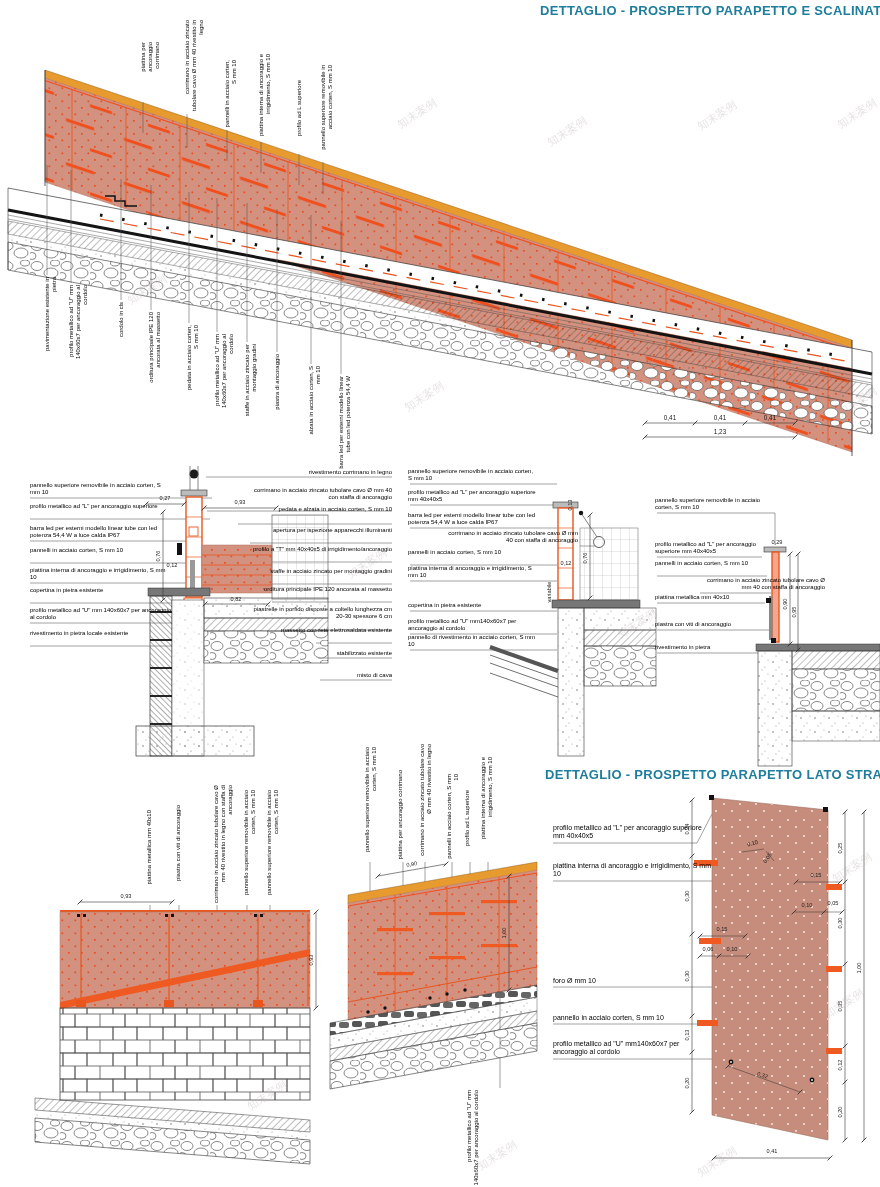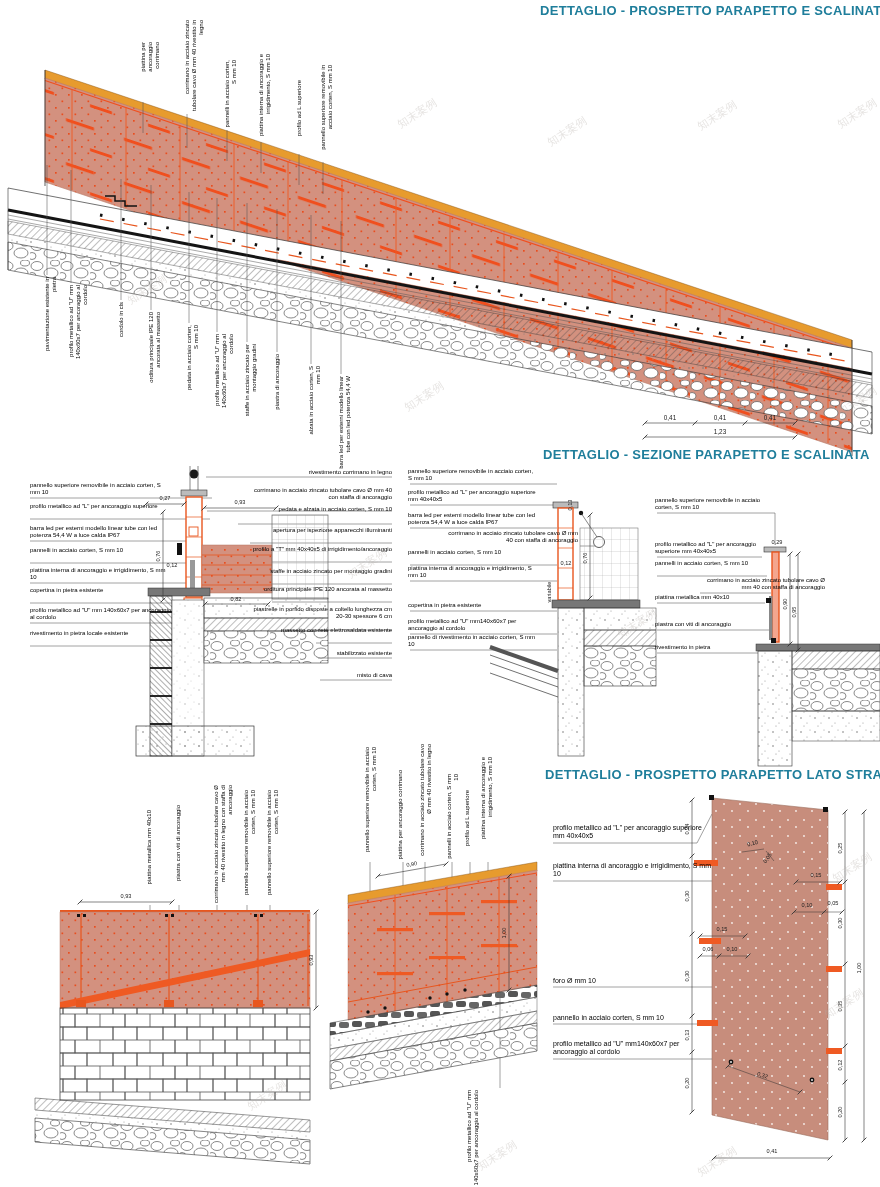--- a/index.html
+++ b/index.html
@@ -486,21 +486,20 @@
         <use href="#tk" x="800" y="1092"></use>
   <text class="dim" text-anchor="middle" transform="rotate(18 762 1077)" x="762" y="1077">0,32</text>
   <line x1="714" y1="1158" x2="830" y2="1158" stroke="#333" stroke-width=".6"></line>
   <use href="#tk" x="714" y="1158"></use>
         <use href="#tk" x="830" y="1158"></use>
   <text class="dim" x="772" y="1153" text-anchor="middle">0,41</text>
 </g>
 </svg>
 
 <div class="title" style="left:540px;top:3px">DETTAGLIO -  PROSPETTO PARAPETTO E SCALINATA</div>
-<div class="title" style="left:543px;top:447px">DETTAGLIO - SEZIONE PARAPETTO E SCALINATA</div>
 <div class="title" style="left:545px;top:767px">DETTAGLIO - PROSPETTO PARAPETTO LATO STRADA</div>
 
 <div class="lb rot" style="left:140px;top:100px;width:58px">piattina per ancoraggio corrimano</div>
 <div class="lb rot" style="left:184px;top:112px;width:92px">corrimano in acciaio zincato tubolare cavo Ø mm 40 rivestito in legno</div>
 <div class="lb rot" style="left:224px;top:128px;width:68px">pannelli in acciaio corten, S mm 10</div>
 <div class="lb rot" style="left:258px;top:140px;width:86px">piattina interna di ancoraggio e irrigidimento, S mm 10</div>
 <div class="lb rot" style="left:296px;top:152px;width:72px">profilo ad L superiore</div>
 <div class="lb rot" style="left:320px;top:160px;width:95px">pannello superiore removibile in acciaio corten, S mm 10</div>
 
 <div class="lb rot" style="left:44px;top:367px;width:90px">pavimentazione esistente in pietra</div>

